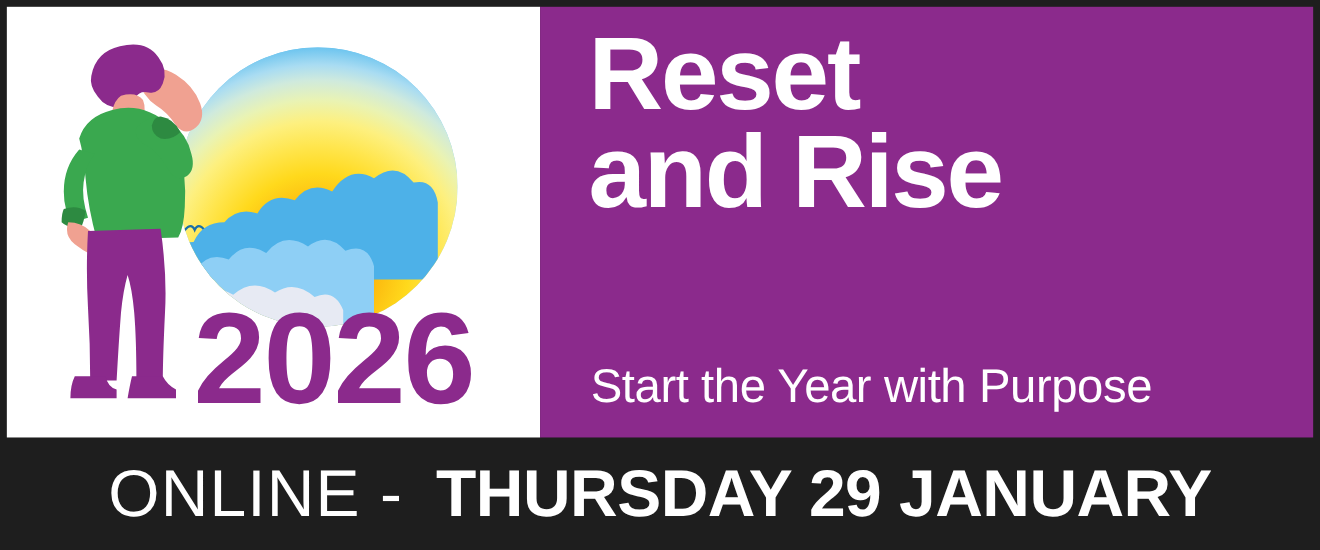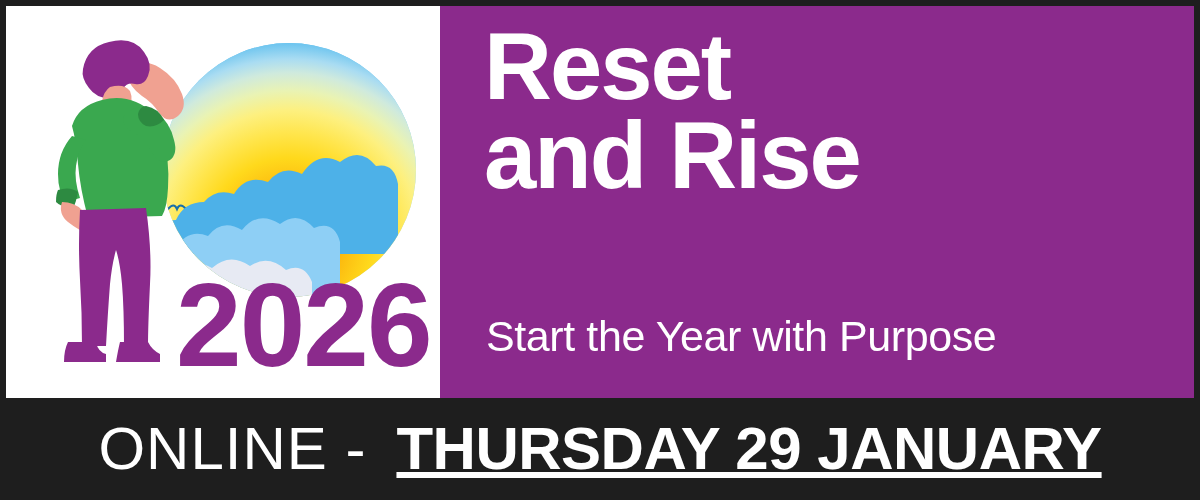--- a/index.html
+++ b/index.html
@@ -27,21 +27,21 @@
     top: 6px;
     width: 1188px;
     height: 392px;
     display: flex;
     overflow: hidden;
   }
 
   
   .art-panel {
     position: relative;
-    width: 434px;
+    width: 485px;
     height: 392px;
     background: #ffffff;
     overflow: hidden;
     flex: 0 0 auto;
   }
 
   .art-svg {
     position: absolute;
     left: 0;
     top: 0;
@@ -69,21 +69,21 @@
     font-size: 94px;
     line-height: 0.95;
     letter-spacing: -2px;
     margin: 0;
     white-space: pre-line;
   }
 
   .subhead {
     position: absolute;
     left: 46px;
-    top: 309px;
+    top: 324px;
     color: #ffffff;
     font-family: "Liberation Sans", sans-serif;
     font-weight: normal;
     font-size: 43px;
     line-height: 1;
     letter-spacing: -0.4px;
     margin: 0;
     white-space: nowrap;
   }
 
@@ -115,21 +115,20 @@
 
   .date-prefix {
     font-weight: 300;
     letter-spacing: 1px;
   }
 
   .date-main {
     font-weight: bold;
     letter-spacing: -0.5px;
     margin-left: 30px;
-    text-decoration: underline;
   }
 </style>
 </head>
 <body>
 
 <div id="banner">
 
   <div class="top-row">
 
     <div class="art-panel">

